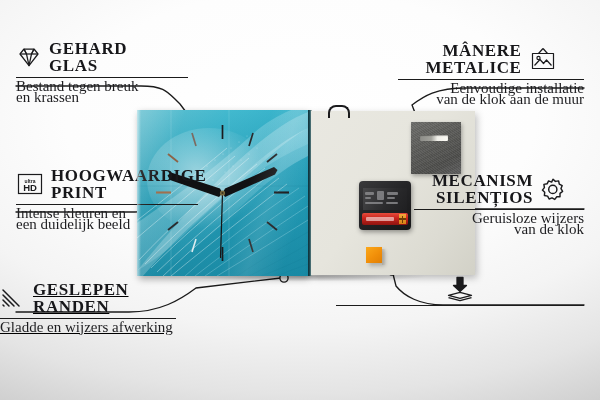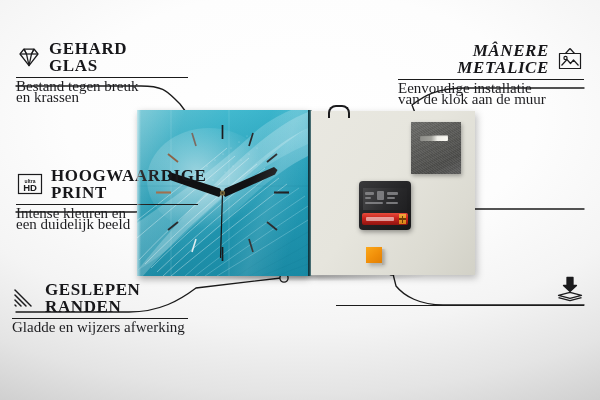--- a/index.html
+++ b/index.html
@@ -15,34 +15,34 @@
       radial-gradient(ellipse 115% 95% at 50% 30%, #ffffff 0%, #fdfdfd 34%, #f4f4f4 55%, #e4e4e4 72%, #cfcfcf 86%, #b6b6b6 100%);
   }
 
   
   #wires{position:absolute;left:0;top:0;width:600px;height:400px;}
 
   
   .feat{position:absolute;}
   .feat .hdr{display:flex;align-items:center;gap:7px;}
   .feat.left .hdr{justify-content:flex-start;}
-  .feat.right .hdr{justify-content:flex-end;font-style:italic;}
+  .feat.right .hdr{justify-content:center;}
   .ttl{
     font-size:17px;line-height:17px;font-weight:bold;
     letter-spacing:.6px;color:#17171a;text-transform:uppercase;
     white-space:pre-line;
   }
   .feat.left .ttl{text-align:left;}
   .feat.right .ttl{text-align:right;}
   .rule{height:0;border-top:1px solid #1b1b1b;margin-top:3px;}
   .desc{
     font-size:15px;line-height:11.4px;color:#1d1d20;margin-top:2.5px;
     white-space:pre-line;
   }
-  .feat.right .desc{}
+  .feat.right .desc{text-align:right;}
 
   .ico{flex:0 0 auto;display:block;}
 
   
   #product{position:absolute;left:137px;top:110px;width:338px;height:166px;}
 
   #clock{
     position:absolute;left:0;top:0;width:171px;height:166px;
     overflow:hidden;
     box-shadow:2px 3px 7px rgba(0,0,0,.33);
@@ -346,21 +346,21 @@
         <text x="14" y="19" text-anchor="middle" font-family="Liberation Sans, sans-serif" font-size="9.5" font-weight="bold" fill="#1b1b1d">HD</text>
       </svg>
       <div class="ttl">HOOGWAARDIGE
 PRINT</div>
     </div>
     <div class="rule"></div>
     <div class="desc">Intense kleuren en
 een duidelijk beeld</div>
   </div>
 
-  <div class="feat left" style="left:12px;top:281px;width:176px;">
+  <div class="feat left" style="left:0;top:281px;width:176px;text-decoration:underline;">
     <div class="hdr">
       <svg class="ico" width="26" height="22" viewBox="0 0 26 22">
         <g stroke="#1b1b1d" stroke-width="1.5" stroke-linecap="round" fill="none">
           <path d="M3,3 L19,19"></path>
           <path d="M3,8 L14,19"></path>
           <path d="M3,13 L9,19"></path>
           <path d="M3,18 L4,19"></path>
         </g>
       </svg>
       <div class="ttl">GESLEPEN
@@ -382,20 +382,38 @@
           <path d="M5.5,18.5 L11,12.5 L14.5,16.5 L17.5,13 L22.5,18.5"></path>
           <circle cx="9.5" cy="11" r="1.6"></circle>
         </g>
       </svg>
     </div>
     <div class="rule"></div>
     <div class="desc">Eenvoudige installatie
 van de klok aan de muur</div>
   </div>
 
+  <div class="feat right" style="right:16px;top:172px;width:170px;">
+    <div class="hdr">
+      <div class="ttl">MECANISM
+SILENȚIOS</div>
+      <svg class="ico" width="26" height="24" viewBox="0 0 26 24">
+        <g fill="none" stroke="#1b1b1d" stroke-width="1.45" stroke-linejoin="round">
+          <path d="M13,2.2 L15.4,4.4 L18.6,3.9 L19.3,7.1 L22.2,8.6 L21,11.6 L22.6,14.4
+                   L20,16.4 L20,19.7 L16.8,19.8 L14.8,22.4 L12,20.8 L9.1,22 L7.6,19.1
+                   L4.4,18.5 L4.7,15.3 L2.4,13.1 L4.4,10.6 L3.9,7.4 L7.1,6.8 L8.6,3.9
+                   L11.6,5.1 Z"></path>
+          <circle cx="12.8" cy="12.4" r="4.1"></circle>
+        </g>
+      </svg>
+    </div>
+    <div class="rule"></div>
+    <div class="desc">Geruisloze wijzers
+van de klok</div>
+  </div>
 
   <div class="feat right" style="right:16px;top:276px;width:248px;">
     <div class="hdr">
       <svg class="ico" width="28" height="26" viewBox="0 0 28 26">
         <g fill="none" stroke="#1b1b1d" stroke-width="1.3" stroke-linejoin="round">
           <path d="M11,1.5 L17,1.5 L17,9.5 L20.5,9.5 L14,15.5 L7.5,9.5 L11,9.5 Z" fill="#1b1b1d"></path>
           <path d="M14,16.4 L25.5,19.4 L14,22.4 L2.5,19.4 Z"></path>
           <path d="M2.5,21.6 L14,24.6 L25.5,21.6"></path>
         </g>
       </svg>

